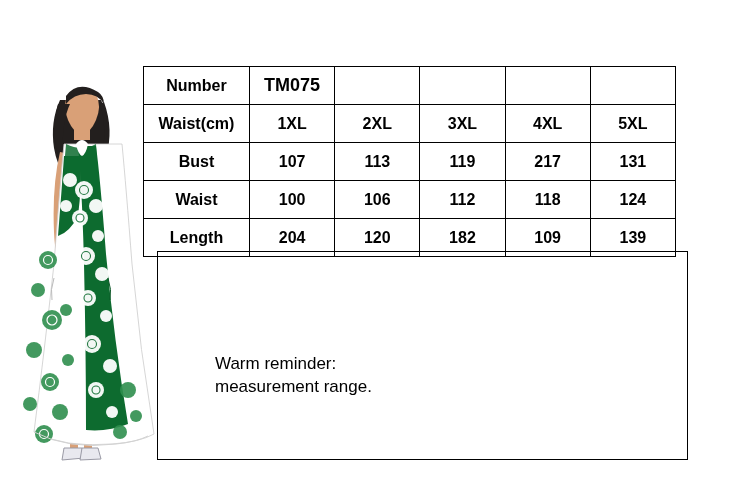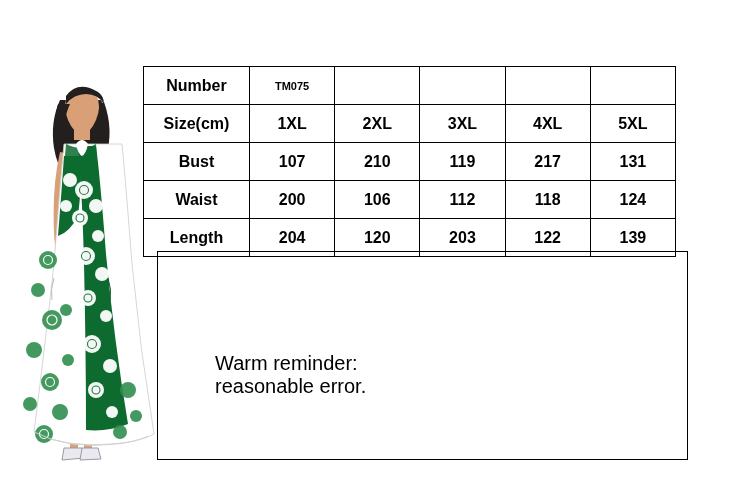--- a/index.html
+++ b/index.html
@@ -52,39 +52,39 @@
     vertical-align: middle;
     font-size: 16px;
     font-weight: bold;
     color: #000000;
     padding: 0;
   }
   table.size-table td.label {
     width: 105px;
   }
   table.size-table tr.row-number td.value-first {
-    font-size: 11px;
+    font-size: 18px;
   }
 
   
   .reminder {
     position: absolute;
     left: 157px;
     top: 251px;
     width: 531px;
     height: 209px;
     border: 1px solid #000000;
     box-sizing: border-box;
   }
   .reminder-text {
     position: absolute;
     left: 57px;
     top: 100px;
     width: 460px;
-    font-size: 20px;
+    font-size: 17px;
     line-height: 23px;
     color: #000000;
   }
   .reminder-text .line { white-space: nowrap; }
 </style>
 </head>
 <body>
 
 <div id="page">
 
@@ -181,55 +181,55 @@
       <tbody>
         <tr class="row-number">
           <td class="label">Number</td>
           <td class="value-first">TM075</td>
           <td></td>
           <td></td>
           <td></td>
           <td></td>
         </tr>
         <tr>
-          <td class="label">Size(cm)</td>
+          <td class="label">Waist(cm)</td>
           <td>1XL</td>
           <td>2XL</td>
           <td>3XL</td>
           <td>4XL</td>
           <td>5XL</td>
         </tr>
         <tr>
           <td class="label">Bust</td>
           <td>107</td>
-          <td>210</td>
+          <td>113</td>
           <td>119</td>
           <td>217</td>
           <td>131</td>
         </tr>
         <tr>
           <td class="label">Waist</td>
-          <td>200</td>
+          <td>100</td>
           <td>106</td>
           <td>112</td>
           <td>118</td>
           <td>124</td>
         </tr>
         <tr>
           <td class="label">Length</td>
           <td>204</td>
           <td>120</td>
-          <td>203</td>
-          <td>122</td>
+          <td>182</td>
+          <td>109</td>
           <td>139</td>
         </tr>
       </tbody>
     </table>
   </div>
 
   <div class="reminder">
     <div class="reminder-text">
       <div class="line">Warm reminder:</div>
-      <div class="line">reasonable error.</div>
+      <div class="line">measurement range.</div>
     </div>
   </div>
 
 </div>
 
 </body></html>

